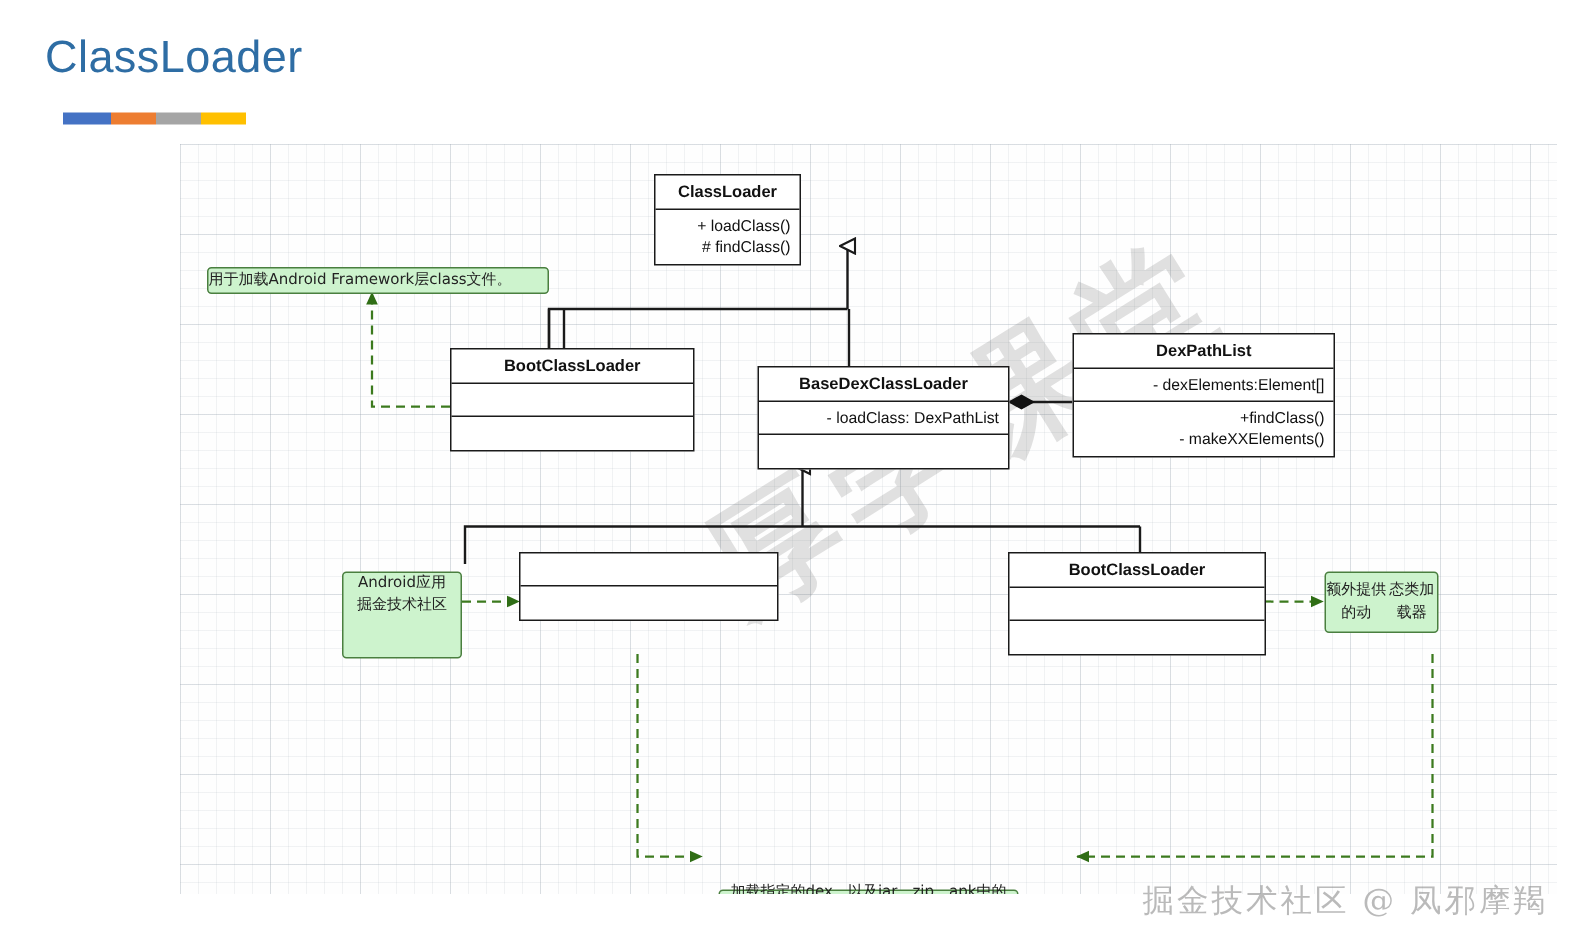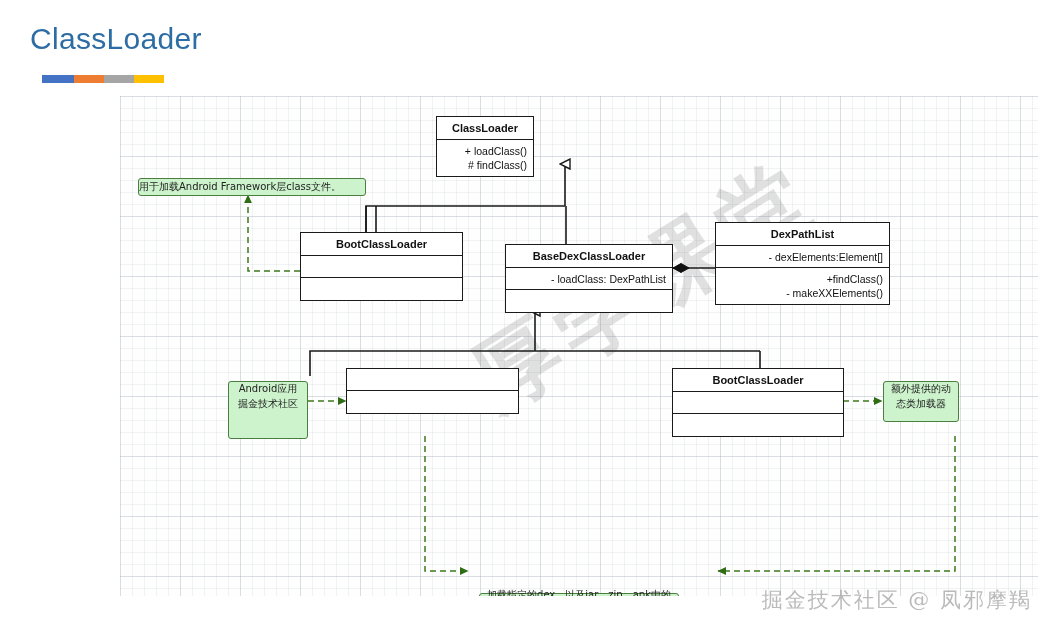--- a/index.html
+++ b/index.html
@@ -206,21 +206,21 @@
 
   <div class="note" style="left:18px;top:82px;width:228px;height:18px;">
     <span>用于加载Android Framework层class文件。</span>
   </div>
 
   <div class="note" style="left:108px;top:285px;width:80px;height:58px;flex-direction:column;">
     <span>Android应用</span>
     <span>掘金技术社区</span>
   </div>
 
-  <div class="note" style="left:763px;top:285px;width:76px;height:41px;flex-direction:column;">
+  <div class="note" style="left:763px;top:285px;width:76px;height:41px;">
     <span>额外提供的动</span>
     <span>态类加载器</span>
   </div>
 
   <div class="note" style="left:359px;top:465px;width:200px;height:19px;margin-top:32px;">
     <span>加载指定的dex、以及jar、zip、apk中的classes.dex</span>
   </div>
 
 </div>
 

